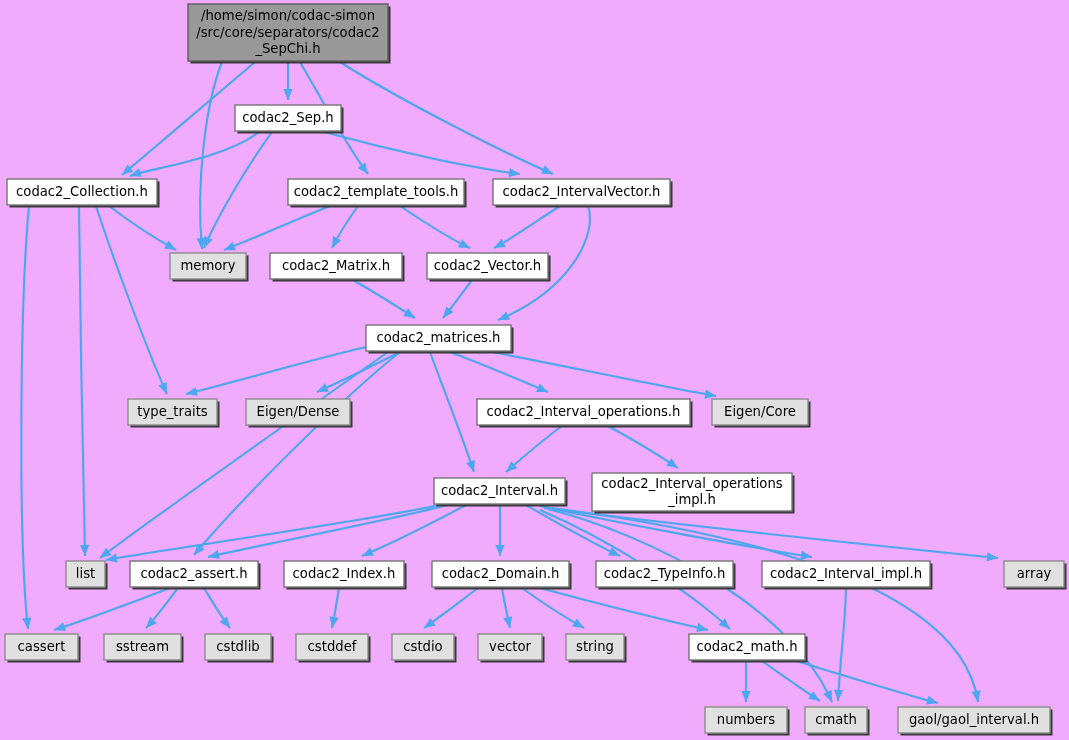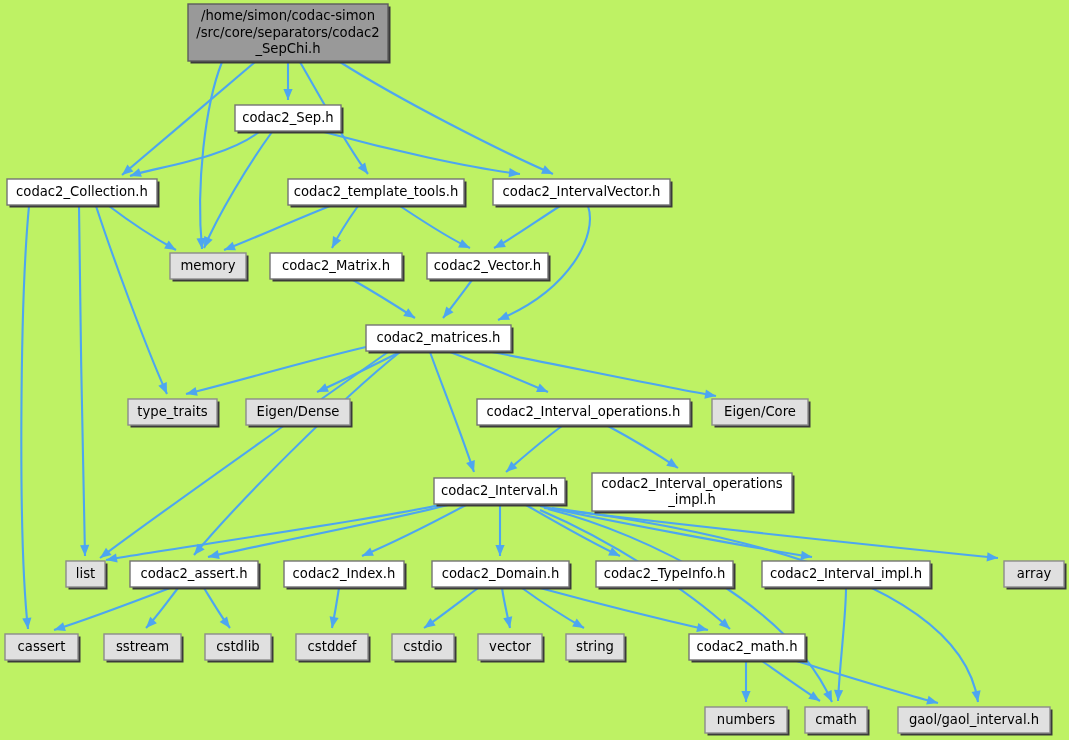--- a/index.html
+++ b/index.html
@@ -4,21 +4,21 @@
 <style>
   html, body {
     margin: 0;
     padding: 0;
     background: #000000;
   }
   #graph-root {
     position: relative;
     width: 1069px;
     height: 740px;
-    background: #bef264;
+    background: #f0abfc;
     overflow: hidden;
     font-family: "DejaVu Sans", sans-serif;
   }
   svg#graph-canvas {
     position: absolute;
     left: 0;
     top: 0;
     width: 1069px;
     height: 740px;
     display: block;

